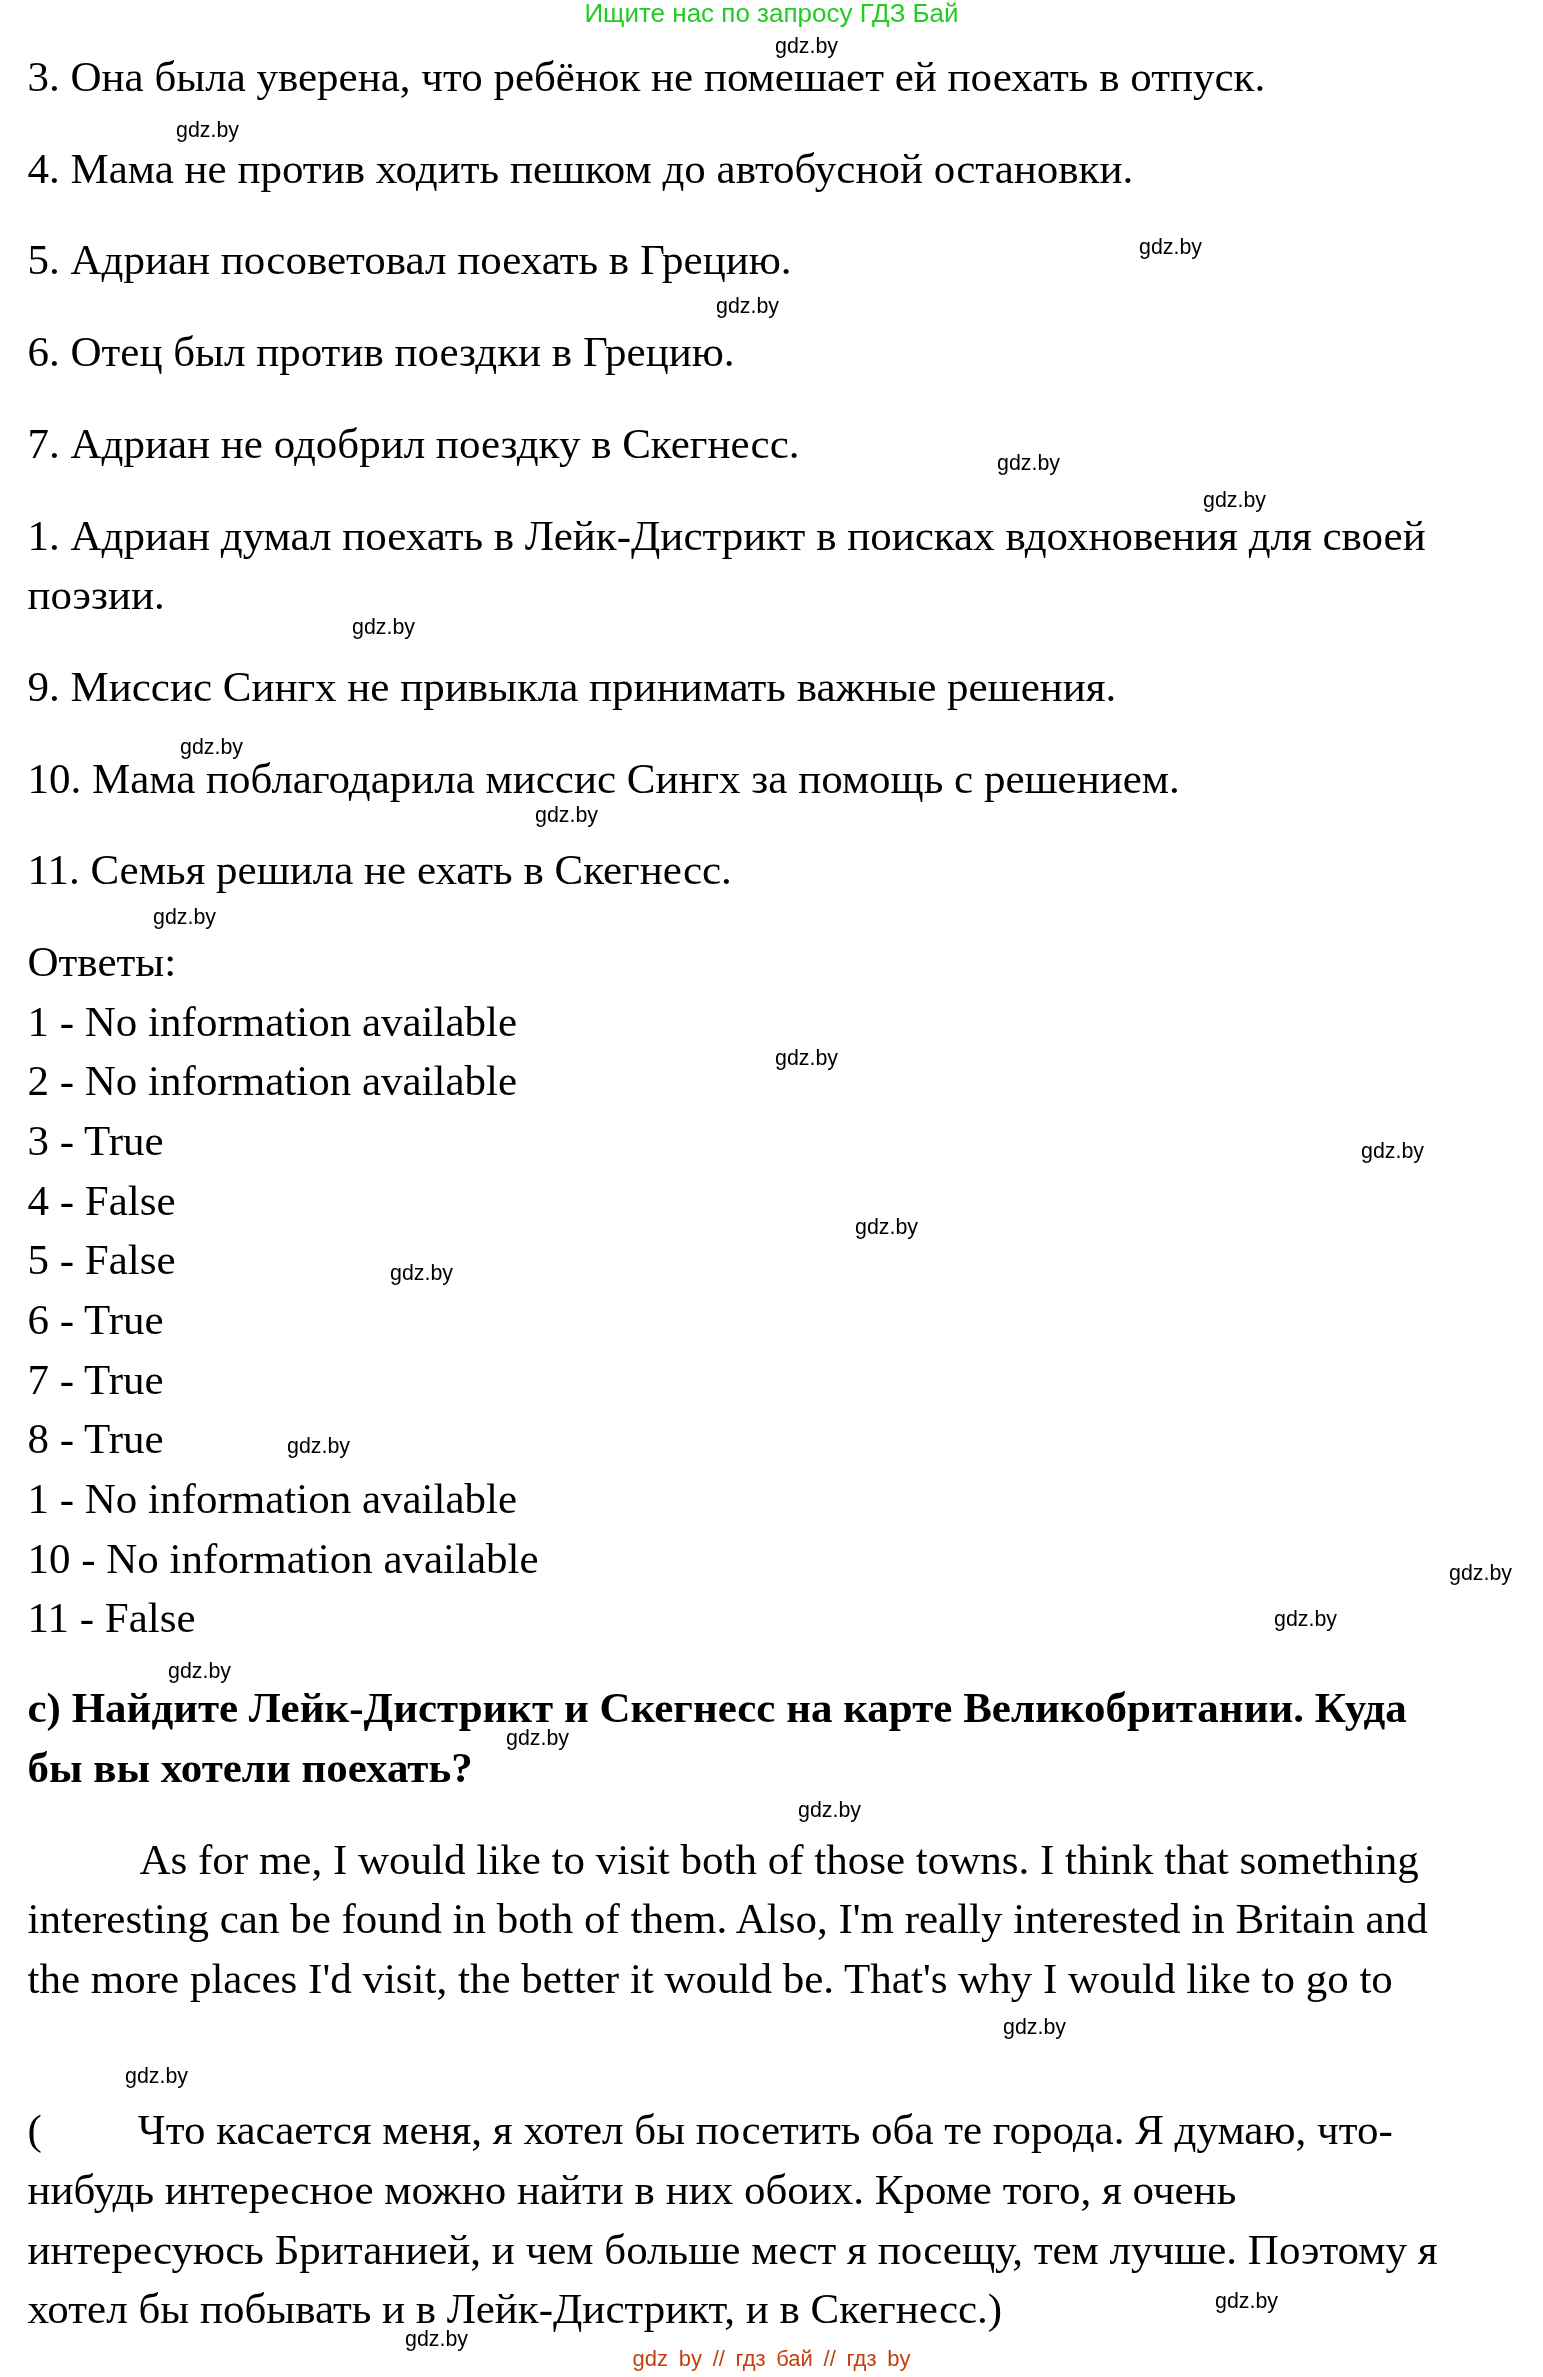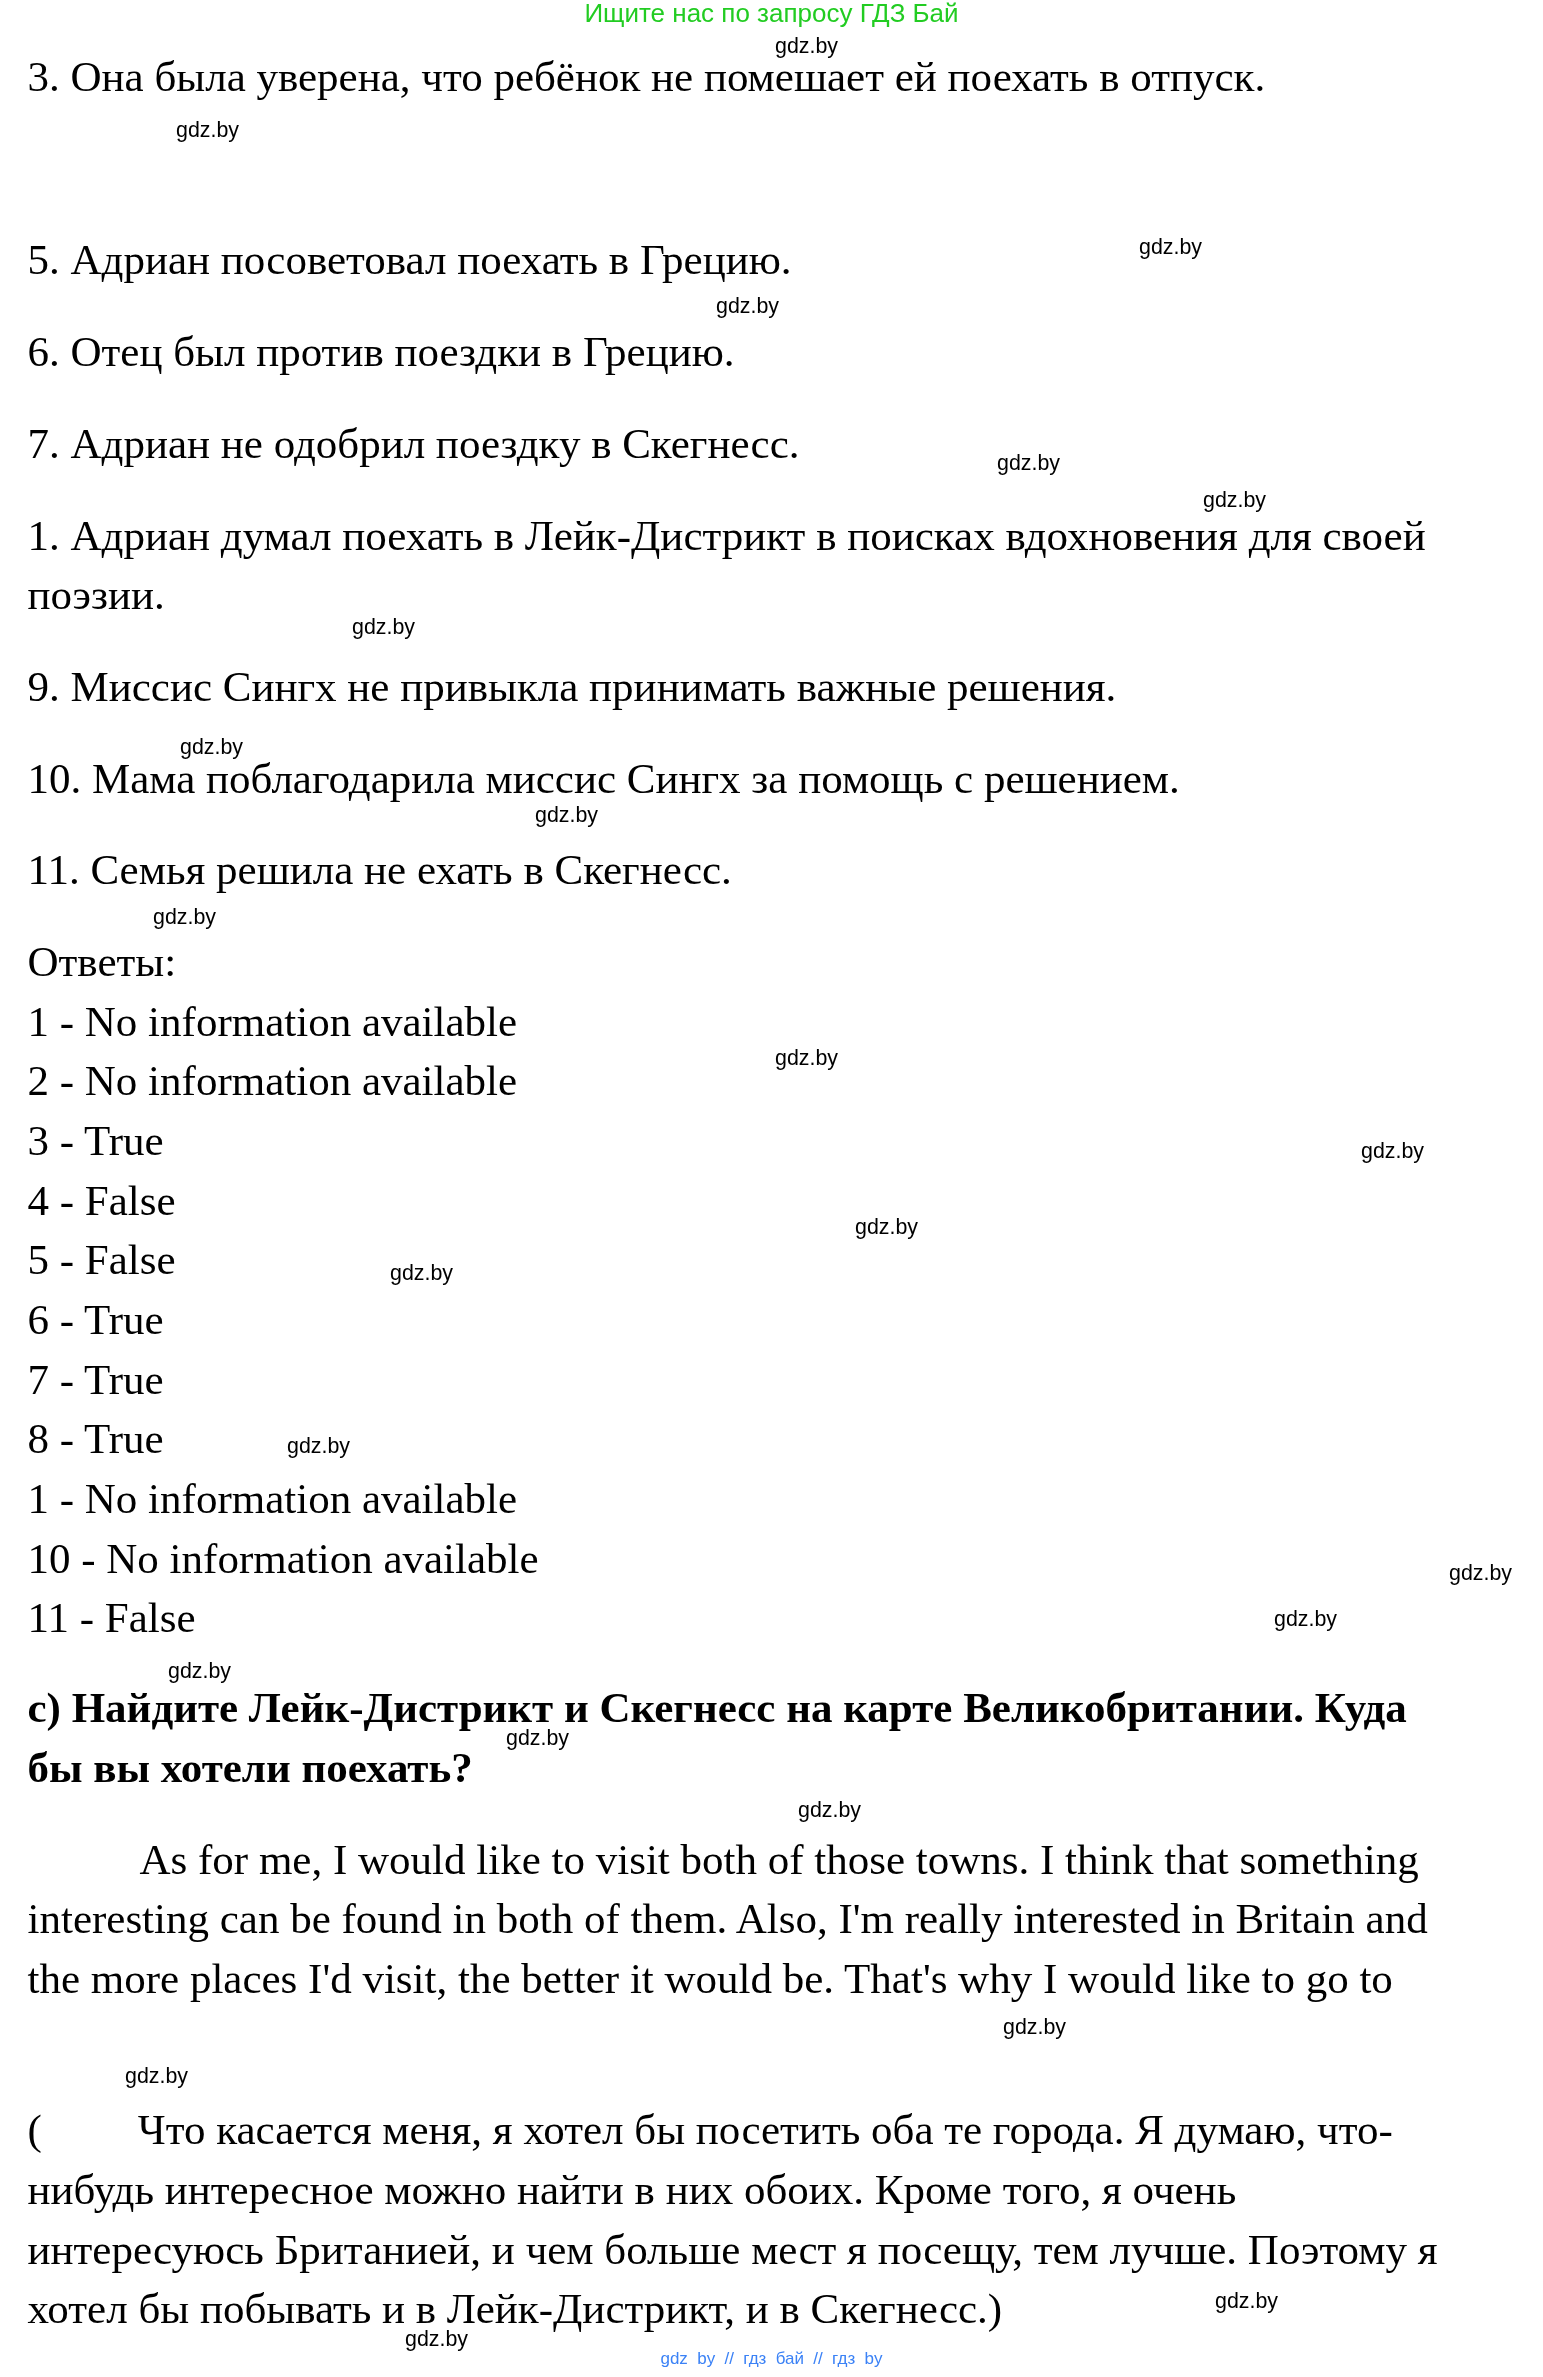--- a/index.html
+++ b/index.html
@@ -5,22 +5,22 @@
   html, body { margin: 0; padding: 0; background: #ffffff; }
   body { width: 1543px; height: 2377px; position: relative; overflow: hidden; }
   .page { position: absolute; left: 0; top: 0; width: 1339px; height: 2377px; }
   .header-banner {
     position: absolute; left: 0; top: 0; width: 1543px; text-align: center;
     font-family: "Liberation Sans", sans-serif; font-size: 26px; line-height: 27.5px;
     color: #22cc22;
   }
   .footer-banner {
     position: absolute; left: 0; top: 2345px; width: 1543px; text-align: center;
-    font-family: "Liberation Sans", sans-serif; font-size: 17px; line-height: 27.5px;
-    color: #3b82f6; word-spacing: 4.6px;
+    font-family: "Liberation Sans", sans-serif; font-size: 22px; line-height: 27.5px;
+    color: #c2410c; word-spacing: 4.6px;
   }
   .line {
     position: absolute; left: 27.5px;
     font-family: "Liberation Serif", serif; font-size: 43px; line-height: 49px;
     color: #000000; white-space: nowrap;
   }
   .bold { font-weight: bold; }
   .wm {
     position: absolute;
     font-family: "Liberation Sans", sans-serif; font-size: 21.4px; line-height: 24.5px;
@@ -29,20 +29,21 @@
   .indent { display: inline-block; width: 112px; }
 </style>
 </head>
 <body>
 
 <div class="page">
 
   <div class="header-banner">Ищите нас по запросу ГДЗ Бай</div>
 
   <div class="line" style="top:52px">3. Она была уверена, что ребёнок не помешает ей поехать в отпуск.</div>
+  <div class="line" style="top:144px">4. Мама не против ходить пешком до автобусной остановки.</div>
   <div class="line" style="top:235px">5. Адриан посоветовал поехать в Грецию.</div>
   <div class="line" style="top:327px">6. Отец был против поездки в Грецию.</div>
   <div class="line" style="top:419px">7. Адриан не одобрил поездку в Скегнесс.</div>
   <div class="line" style="top:511px">1. Адриан думал поехать в Лейк-Дистрикт в поисках вдохновения для своей</div>
   <div class="line" style="top:570px">поэзии.</div>
   <div class="line" style="top:662px">9. Миссис Сингх не привыкла принимать важные решения.</div>
   <div class="line" style="top:754px">10. Мама поблагодарила миссис Сингх за помощь с решением.</div>
   <div class="line" style="top:845px">11. Семья решила не ехать в Скегнесс.</div>
 
   <div class="line" style="top:937px">Ответы:</div>

